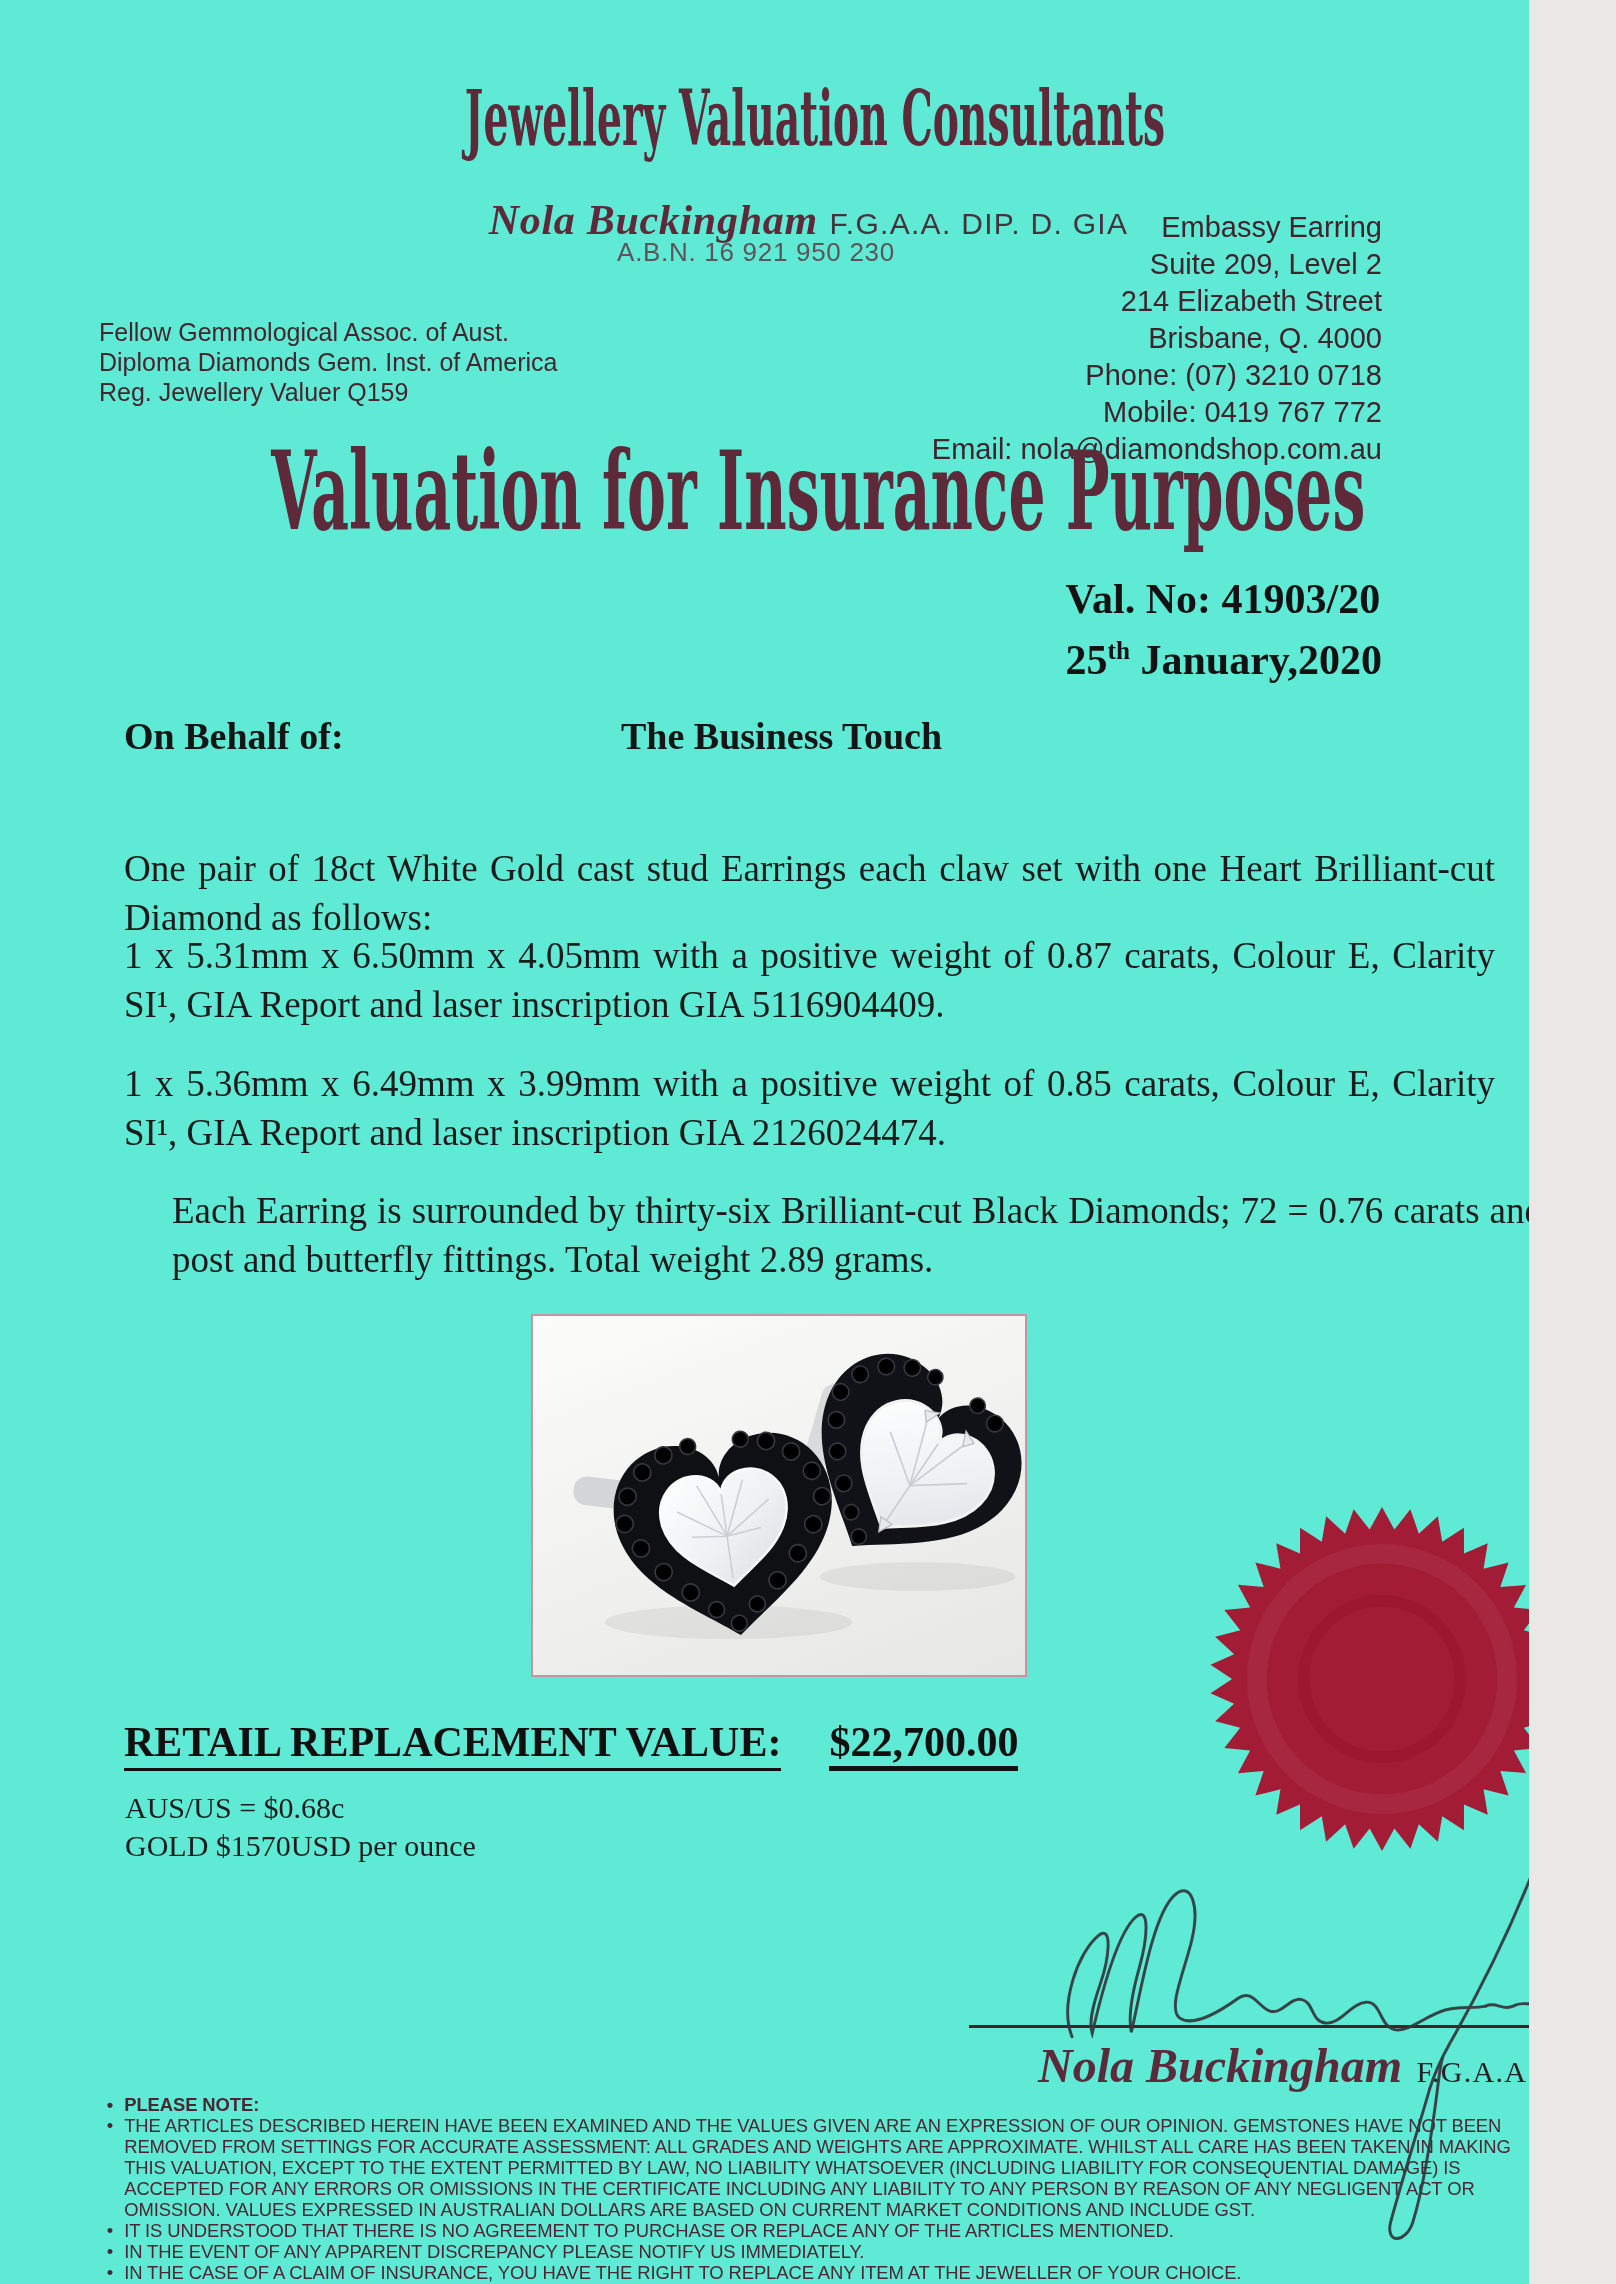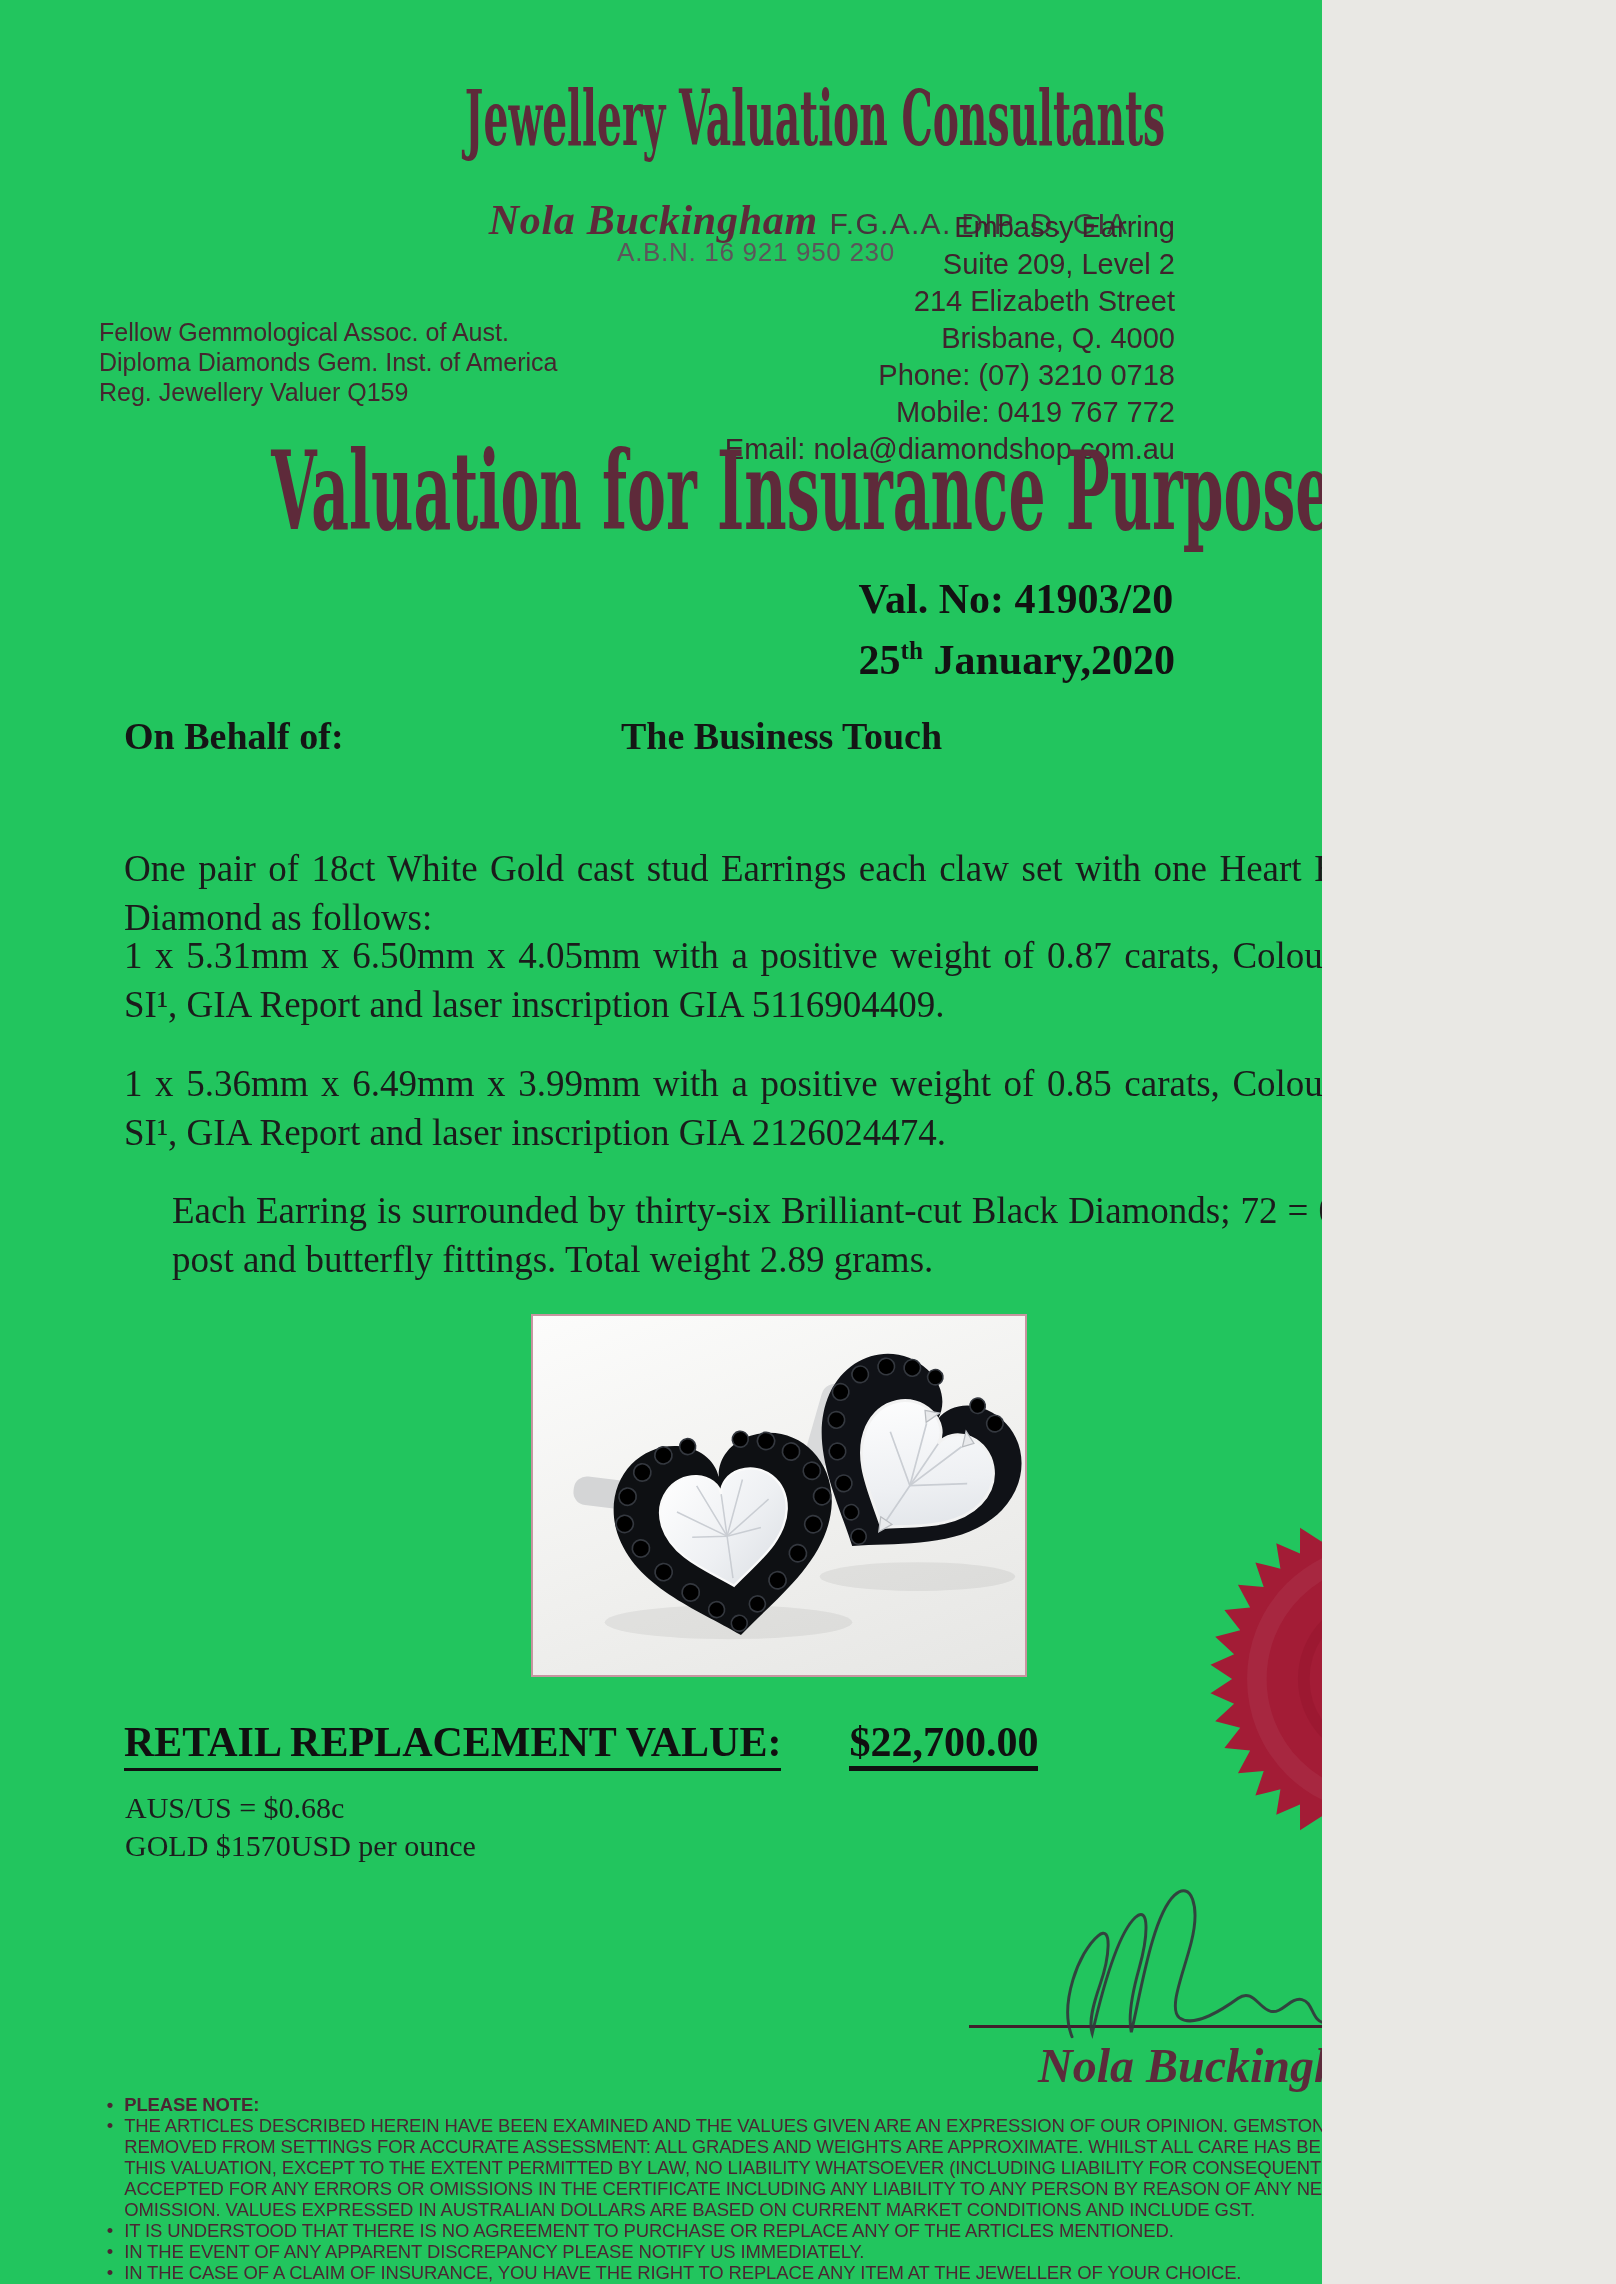--- a/index.html
+++ b/index.html
@@ -1,17 +1,17 @@
 <!DOCTYPE html>
 <html style="font-size:10.4px"><head>
 <meta charset="utf-8">
 <style>
   html,body{margin:0;padding:0;}
   body{width:1617px;height:2284px;background:#e9e8e4;font-family:"Liberation Serif",serif;}
-  #page{position:relative;width:1322px;height:2284px;background:#22c55e;overflow:hidden;}
+  #page{position:relative;width:1529px;height:2284px;background:#5eead4;overflow:hidden;}
 
   .abs{position:absolute;}
 
   
   #org-svg{left:0;top:62px;width:1617px;height:114px;}
   #org-svg text{font-family:"DejaVu Serif",serif;font-weight:bold;fill:#5e2a3a;}
   #principal-row{left:0;top:196px;width:1617px;text-align:center;white-space:nowrap;}
   .principal-name{font-family:"Liberation Serif",serif;font-style:italic;font-weight:bold;
     font-size:42px;color:#5e2a3a;letter-spacing:0.7px;}
   .principal-creds{font-family:"Liberation Sans",sans-serif;font-size:30px;color:#46343c;
@@ -41,21 +41,21 @@
   #para-0{top:844px;} #para-1{top:931px;} #para-2{top:1059px;} #para-3{top:1186px;margin-left:48px;}
 
   
   #photo{left:531px;top:1314px;width:492px;height:359px;border:2px solid #c795a0;
     background:linear-gradient(160deg,#fcfcfb 0%,#f0f0ee 55%,#e6e6e4 100%);}
   #photo svg{display:block;}
 
   
   #retail{left:124px;top:1718px;font-weight:bold;font-size:42px;color:#101010;white-space:nowrap;}
   #retail .lbl{border-bottom:3.9px solid #101010;padding-bottom:2.6px;}
-  #retail .amt{margin-left:68px;border-bottom:5.9px solid #101010;padding-bottom:1.3px;}
+  #retail .amt{margin-left:48px;border-bottom:5.9px solid #101010;padding-bottom:1.3px;}
   #fx{left:125px;top:1789px;font-size:30px;line-height:38px;color:#1d1d1d;}
 
   
   #seal-svg{left:1206px;top:1503px;width:352px;height:352px;}
 
   
   #sig-rule{left:969px;top:2025px;width:647px;height:3.3px;background:#40202c;}
   #signatory{left:1038px;top:2038px;white-space:nowrap;}
   #signatory .name{font-style:italic;font-weight:bold;font-size:48px;color:#5c2b3b;}
   #signatory .creds{font-size:30px;color:#222;margin-left:14.3px;letter-spacing:1.3px;}

